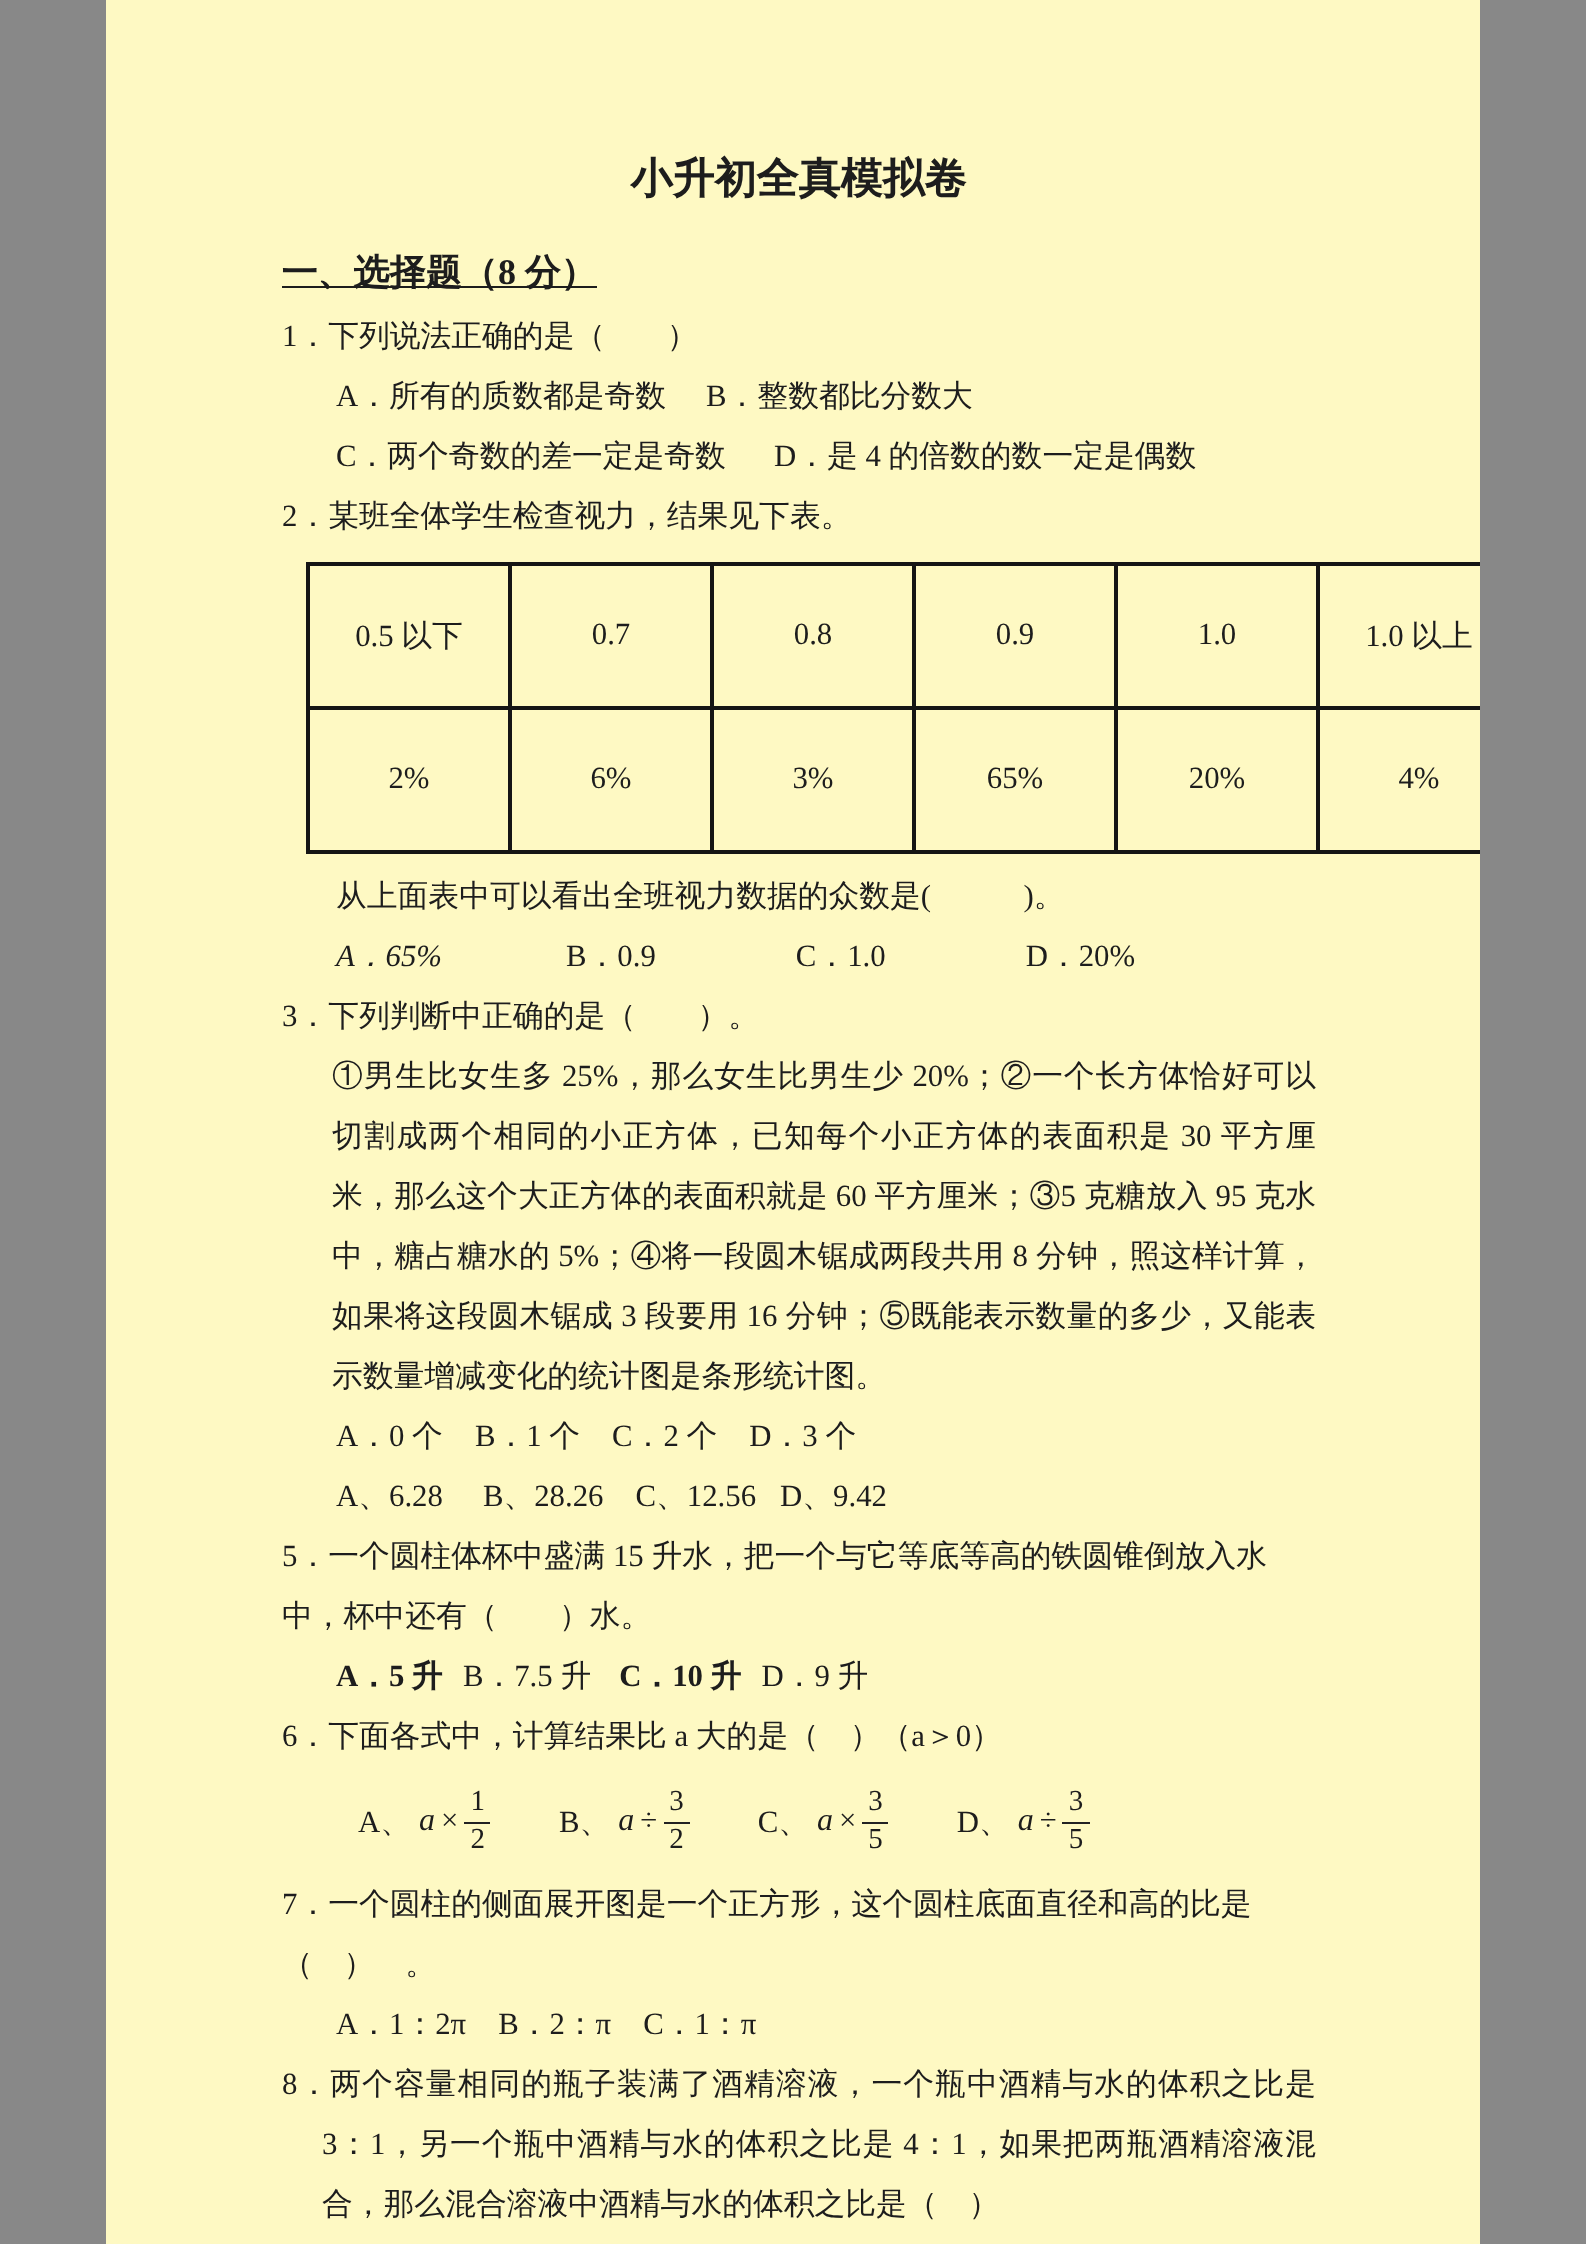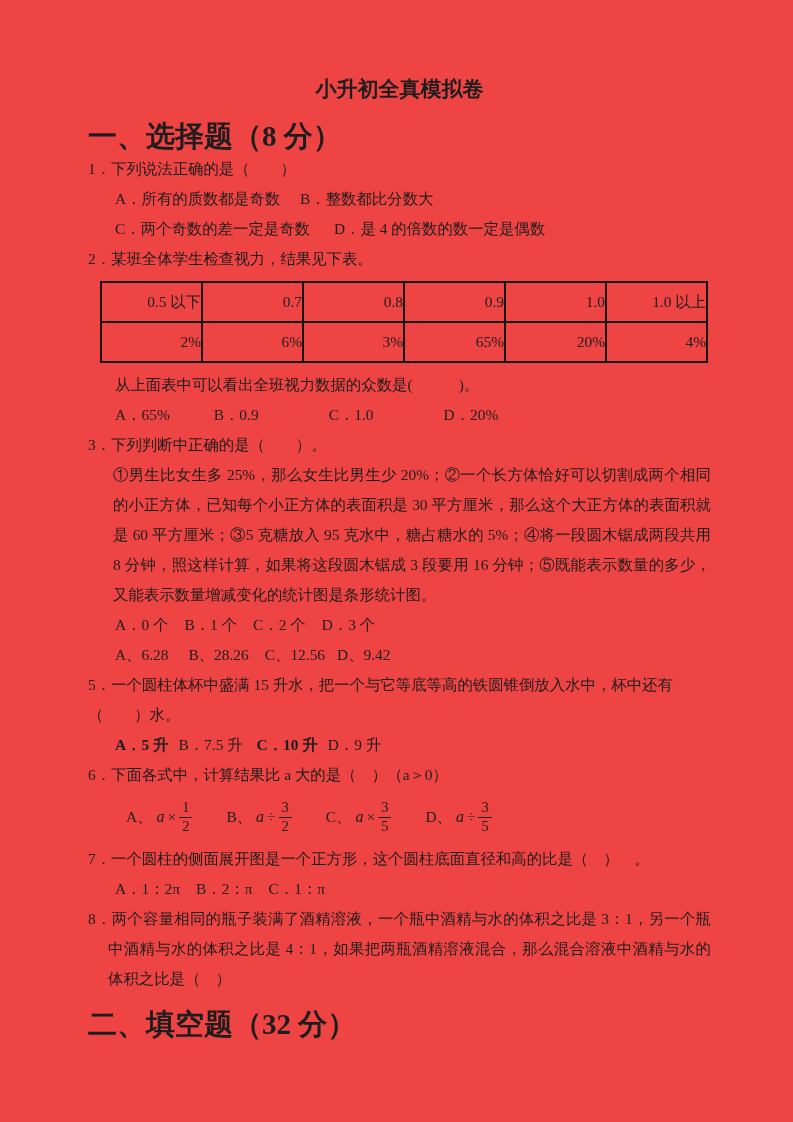--- a/index.html
+++ b/index.html
@@ -1,45 +1,45 @@
 <!DOCTYPE html>
 <html><head>
 <meta charset="utf-8">
 <style>
   html,body{margin:0;padding:0;background:#888;}
   .page{
     position:relative;
-    width:793px;height:1122px;
+    width:687px;height:1122px;
     margin:0 auto;
-    background:#ef4444;
+    background:#fef9c3;
     font-family:"Liberation Serif","DejaVu Serif",serif;
     color:#1d1d1d;
     overflow:hidden;
   }
   .content{padding:74px 82px 0 88px;font-size:15.4px;}
   .doc-title{
     text-align:center;font-weight:bold;font-size:21px;line-height:30px;
   }
   .sec-heading{
-    font-size:29px;font-weight:bold;line-height:36px;margin-top:14px;
+    font-size:18px;font-weight:bold;line-height:36px;margin-top:14px;text-decoration:underline;
   }
   .sec-heading.second{margin-top:12px;}
   .line{line-height:30px;}
   .opts{line-height:30px;padding-left:27px;white-space:nowrap;}
   .opt{display:inline-block;white-space:nowrap;}.g10{margin-right:10px;font-weight:bold;}.g12{margin-right:12px;}
   .g14{margin-right:14px;}.g16{margin-right:16px;text-align:right;}.g18{margin-right:16px;}
   .g20{margin-right:20px;}.g24{margin-right:24px;}.g28{margin-right:20px;}
-  .g45{margin-right:44px;}.g70{margin-right:70px;}
+  .g45{margin-right:62px;font-style:italic;}.g70{margin-right:70px;}
   .vtable{
     border-collapse:collapse;table-layout:fixed;
     width:608px;margin:7px 0 7px 12px;
   }
   .vtable td{
-    border:2px solid #151515;text-align:right;
-    height:38px;font-size:15.4px;padding:0;margin-left:32px;
+    border:2px solid #151515;text-align:center;
+    height:38px;font-size:15.4px;padding:16px;margin-left:32px;
   }
   .sub-line{line-height:30px;padding-left:27px;}
   .para{
     padding-left:25px;text-align:justify;line-height:30px;
   }
   .hang{
     padding-left:20px;text-indent:-20px;text-align:justify;line-height:30px;
   }
   .frac-line{
     padding-left:38px;height:54px;display:flex;align-items:center;

